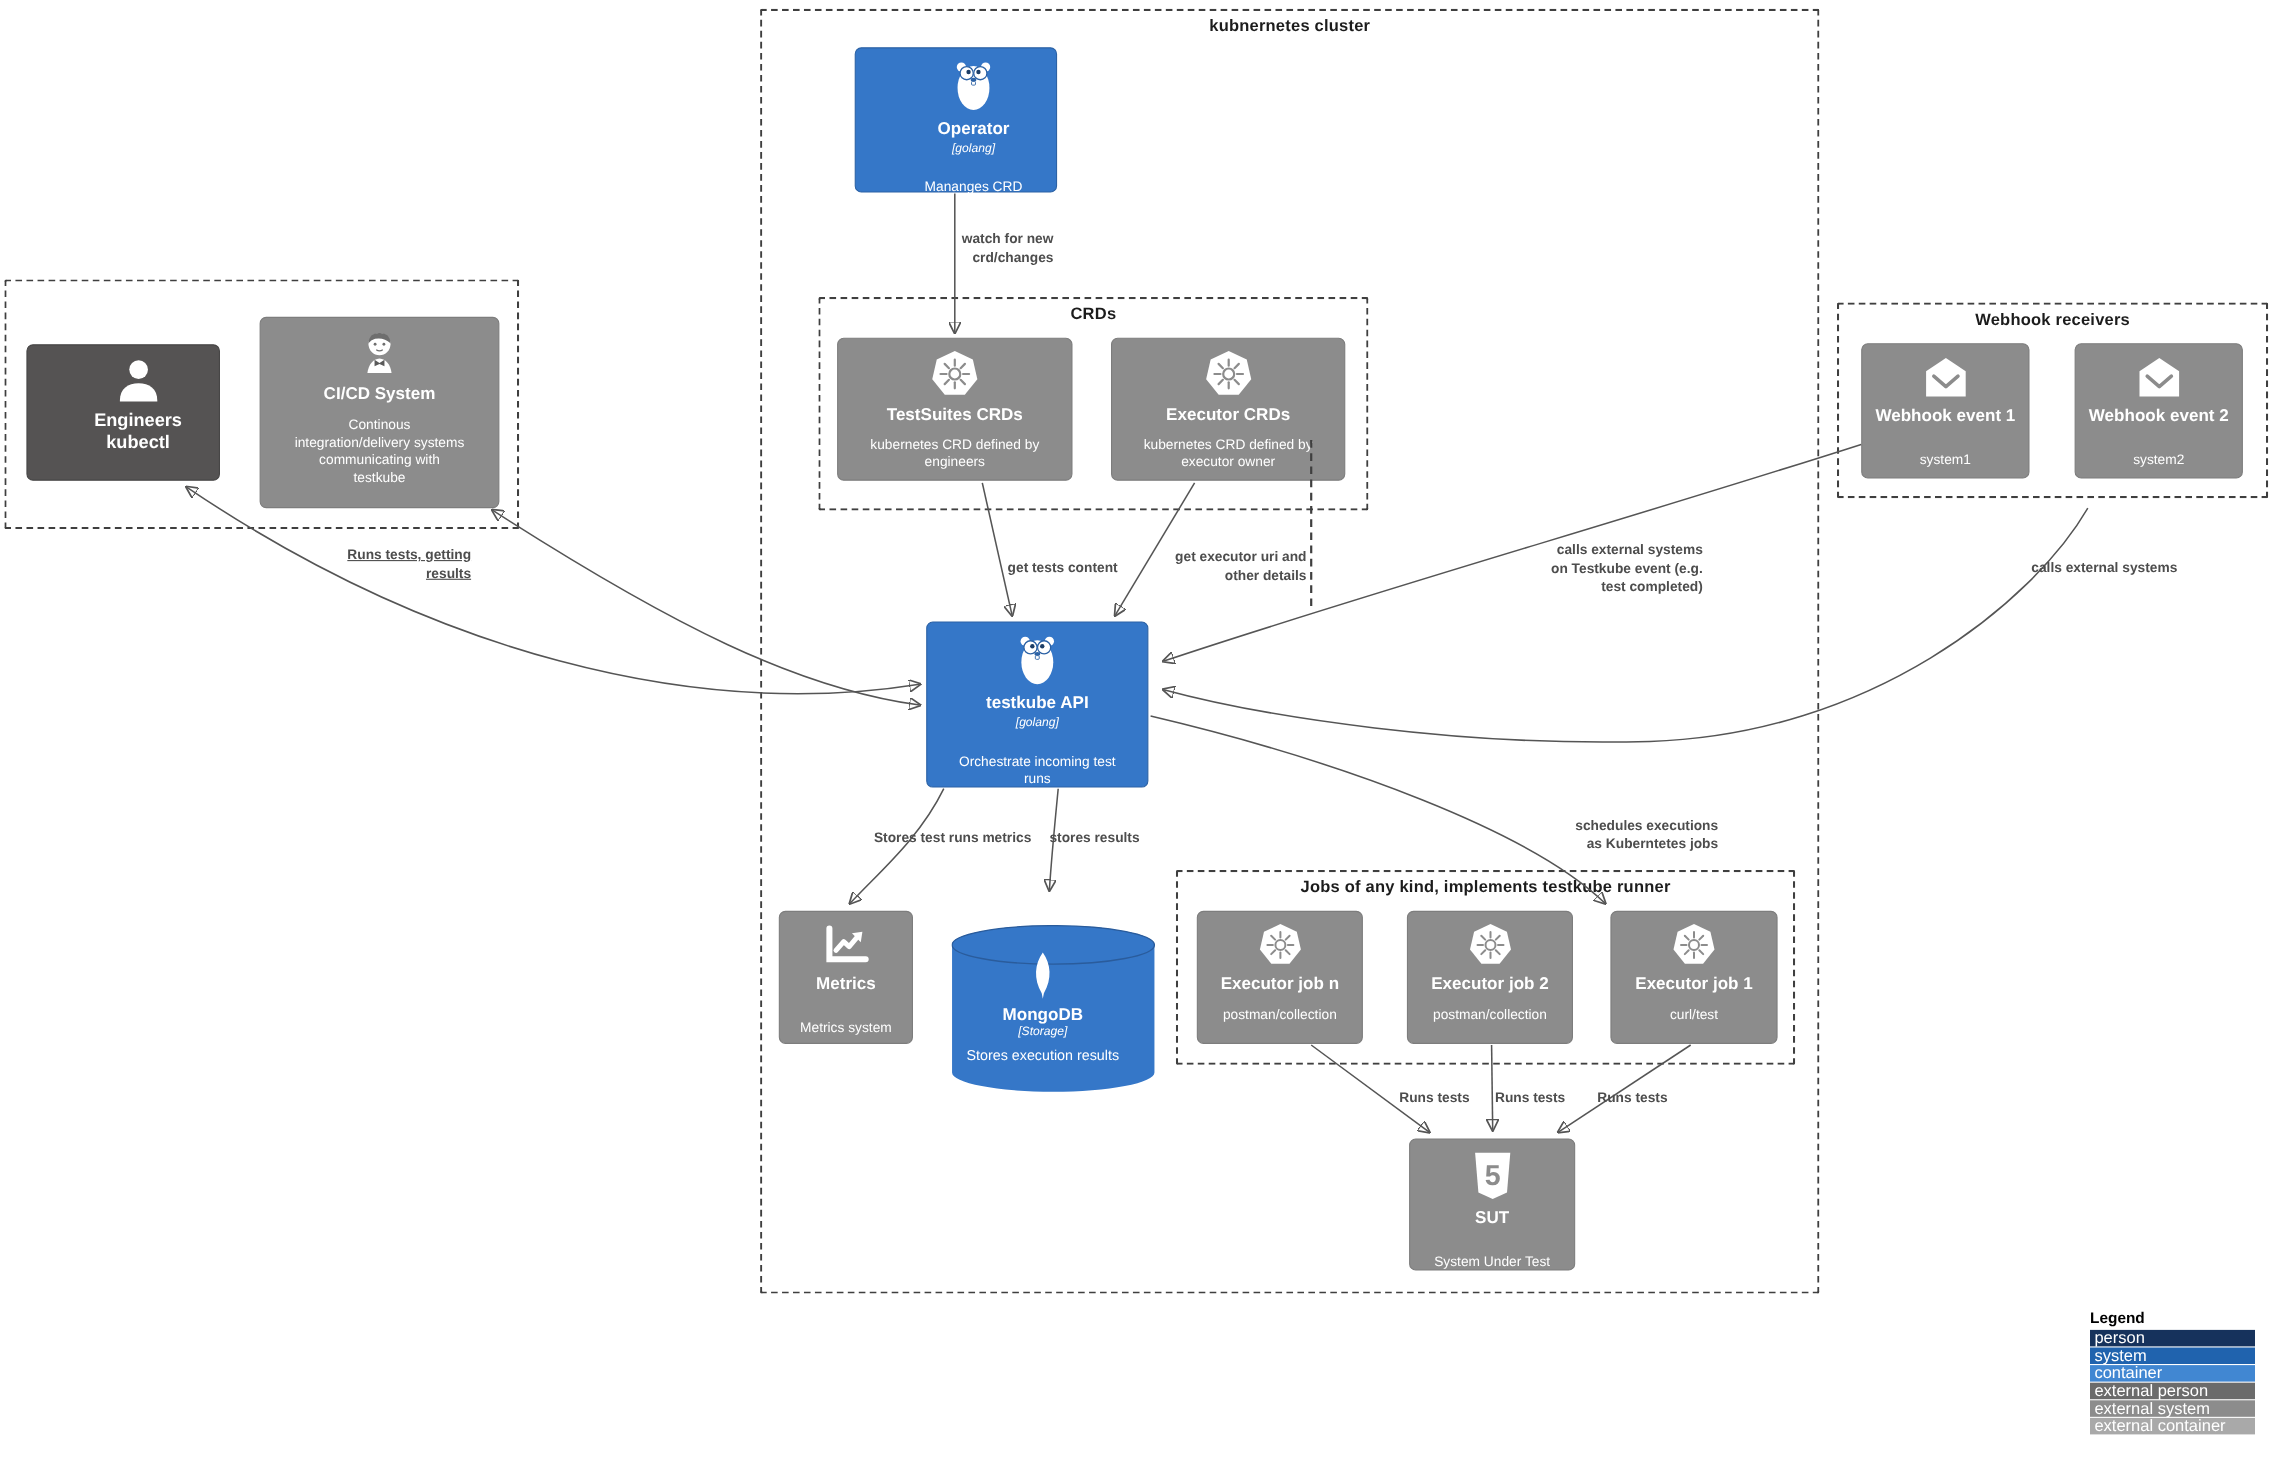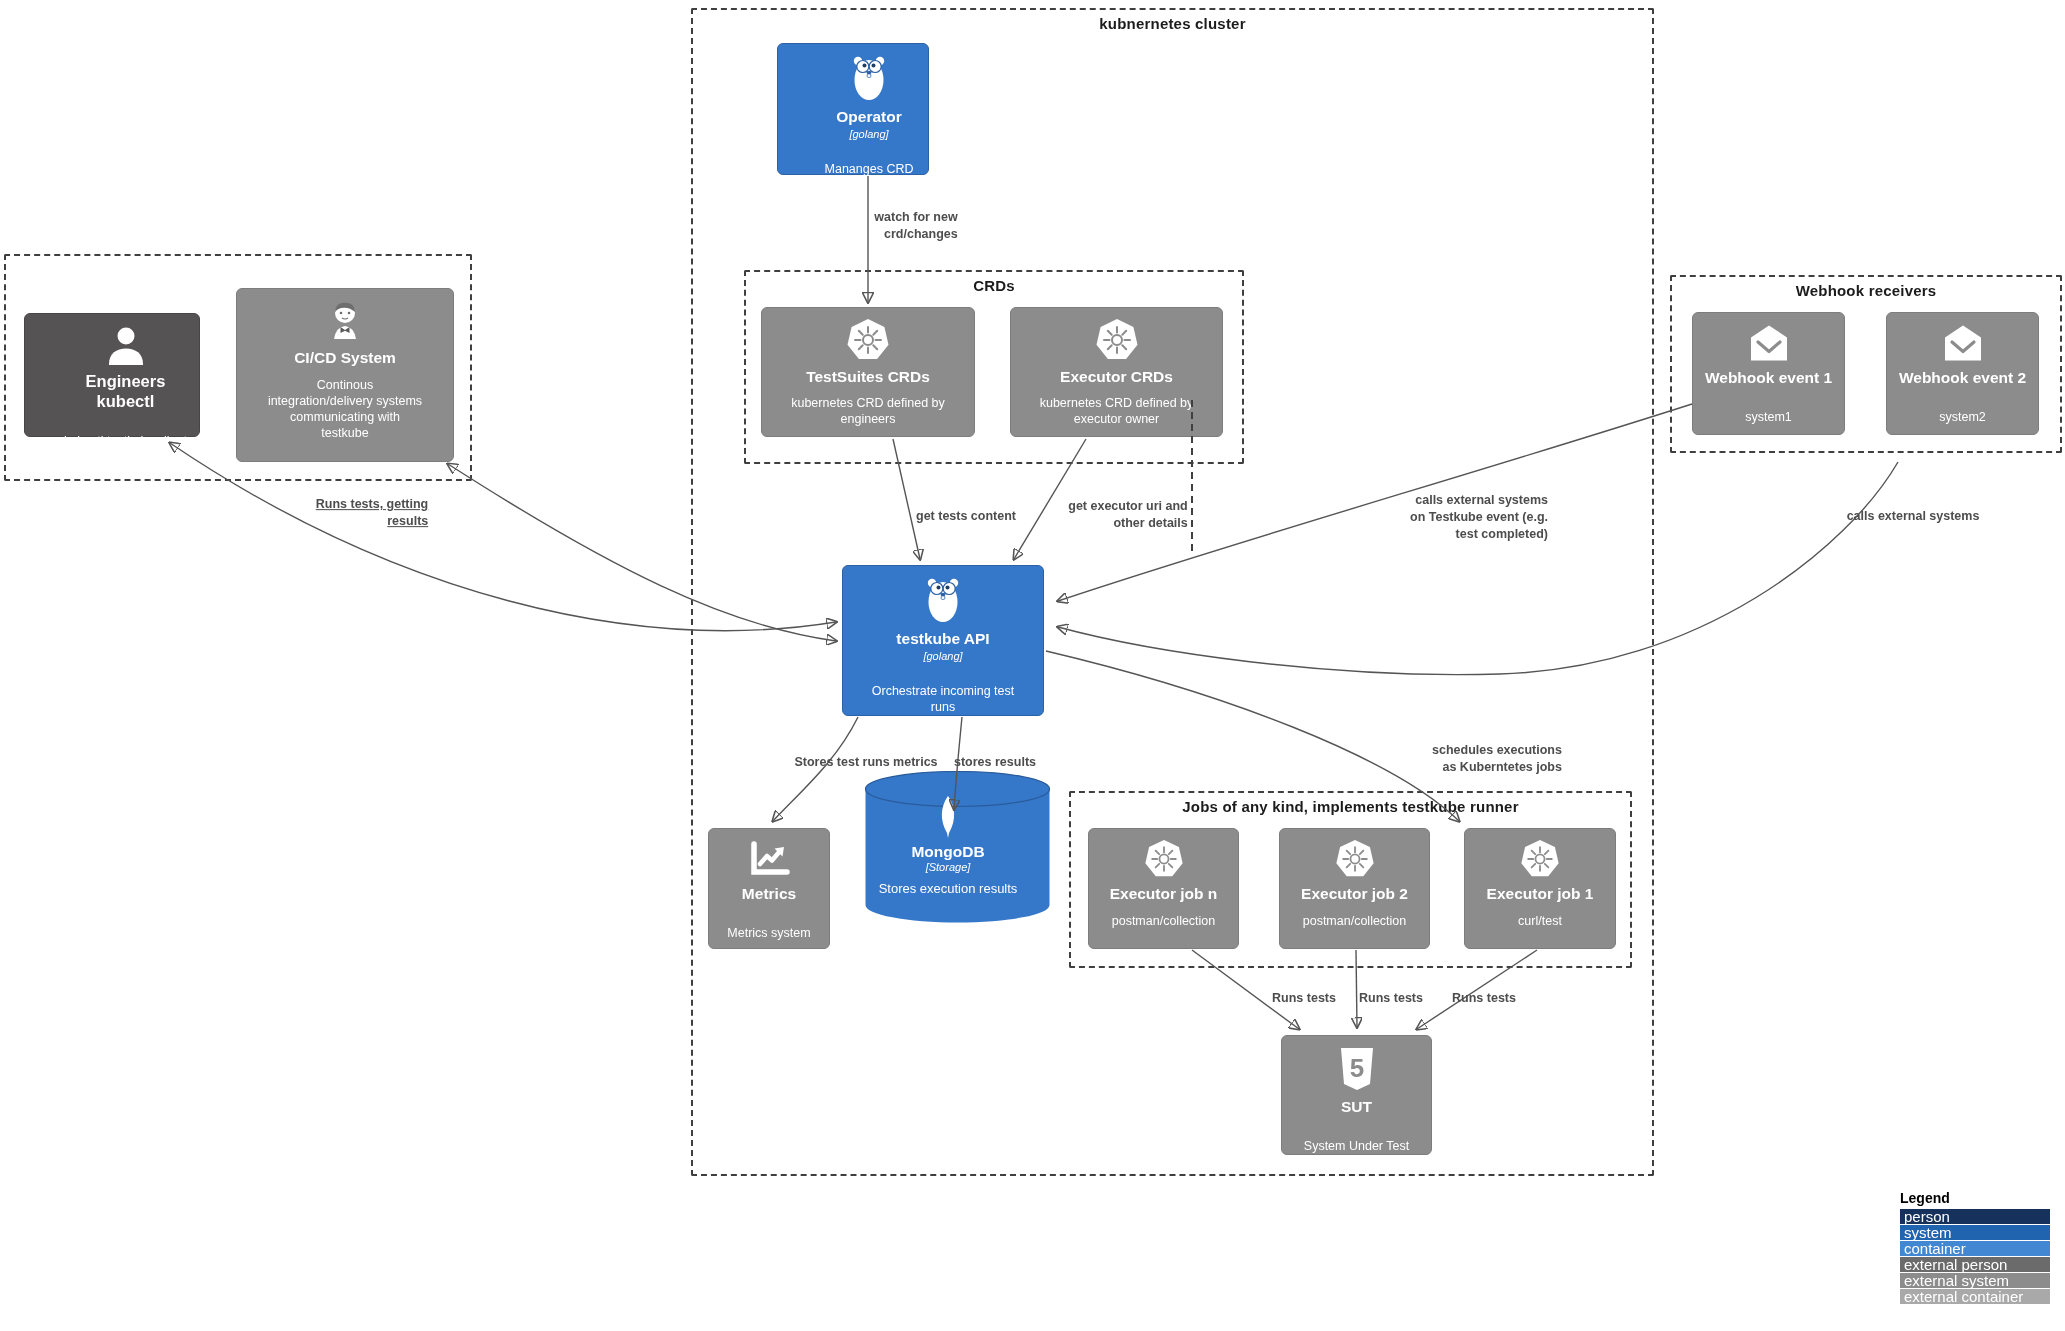--- a/index.html
+++ b/index.html
@@ -55,21 +55,21 @@
   <div class="boundary" style="left:744px;top:270px;width:496px;height:190px;">
     <div class="btitle">CRDs</div>
   </div>
   <div class="boundary" style="left:1670px;top:275px;width:388px;height:174px;">
     <div class="btitle">Webhook receivers</div>
   </div>
   <div class="boundary" style="left:1069px;top:791px;width:559px;height:173px;">
     <div class="btitle">Jobs of any kind, implements testkube runner</div>
   </div>
 
-  <div class="node blue" style="left:777px;top:43px;width:152px;height:132px;padding-left:40px;">
+  <div class="node blue" style="left:777px;top:43px;width:184px;height:132px;padding-left:40px;">
     <span class="icon">
       <svg width="40" height="48" viewBox="0 0 40 48">
         <circle cx="9" cy="7" r="4.2" fill="#fff"></circle>
           <circle cx="31" cy="7" r="4.2" fill="#fff"></circle>
         <ellipse cx="20" cy="26" rx="14.5" ry="20" fill="#fff"></ellipse>
         <circle cx="13.8" cy="12.5" r="6" fill="#fff" stroke="#2c62a5" stroke-width="1.2"></circle>
         <circle cx="26.2" cy="12.5" r="6" fill="#fff" stroke="#2c62a5" stroke-width="1.2"></circle>
         <circle cx="15.5" cy="11.5" r="2" fill="#1d3e66"></circle>
           <circle cx="24.5" cy="11.5" r="2" fill="#1d3e66"></circle>
         <ellipse cx="20" cy="18.5" rx="2.6" ry="1.8" fill="#2c62a5"></ellipse>
@@ -202,21 +202,21 @@
       <svg width="44" height="40" viewBox="0 0 44 40">
         <path d="M7 5 V33 H40" stroke="#fff" stroke-width="5.5" fill="none" stroke-linecap="round"></path>
         <path d="M13 25 L20 17 L25 21.5 L33 12" stroke="#fff" stroke-width="4.5" fill="none" stroke-linecap="round" stroke-linejoin="round"></path>
         <path d="M27.5 9.5 L37 8 L35.5 17.5 z" fill="#fff"></path>
       </svg>
     </span>
     <div class="title">Metrics</div>
     <div class="desc">Metrics system</div>
   </div>
 
-  <div class="cyl" style="left:865px;top:771px;width:166px;height:152px;">
+  <div class="cyl" style="left:865px;top:841px;width:166px;height:152px;">
     <svg class="shape" width="185" height="152" viewBox="0 0 185 152">
       <path d="M0.5 18 A92 17.5 0 0 1 184.5 18 L184.5 134 A92 17.5 0 0 1 0.5 134 Z" fill="#3577c8"></path>
       <ellipse cx="92.5" cy="18" rx="92" ry="17.5" fill="#3577c8" stroke="#2a5c9c" stroke-width="1.2"></ellipse>
     </svg>
     <div class="content">
       <span class="icon">
         <svg width="26" height="44" viewBox="0 0 26 44">
           <path d="M13 1 C5.5 11.5 4.5 25 12 38 L13 43 L14 38 C21.5 25 20.5 11.5 13 1 z" fill="#fff"></path>
         </svg>
       </span>

